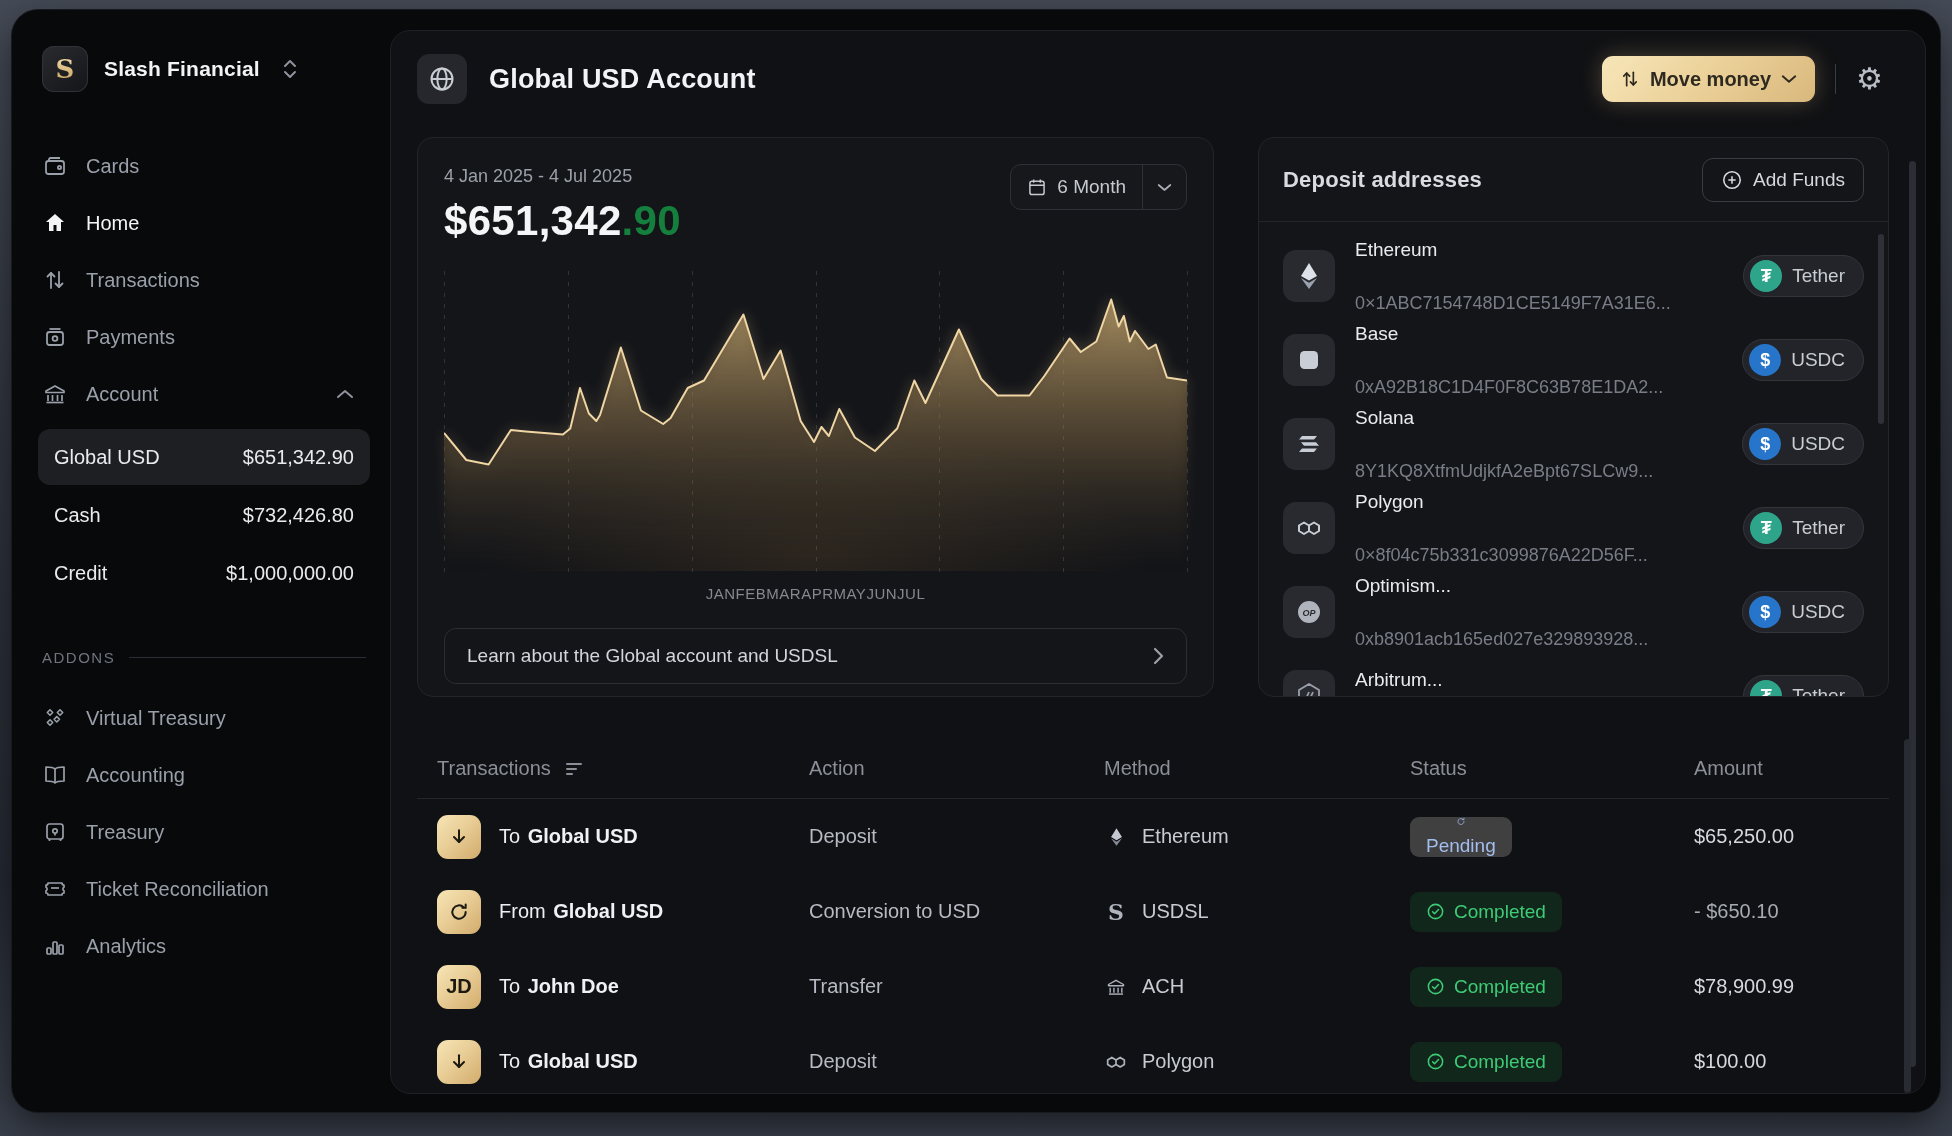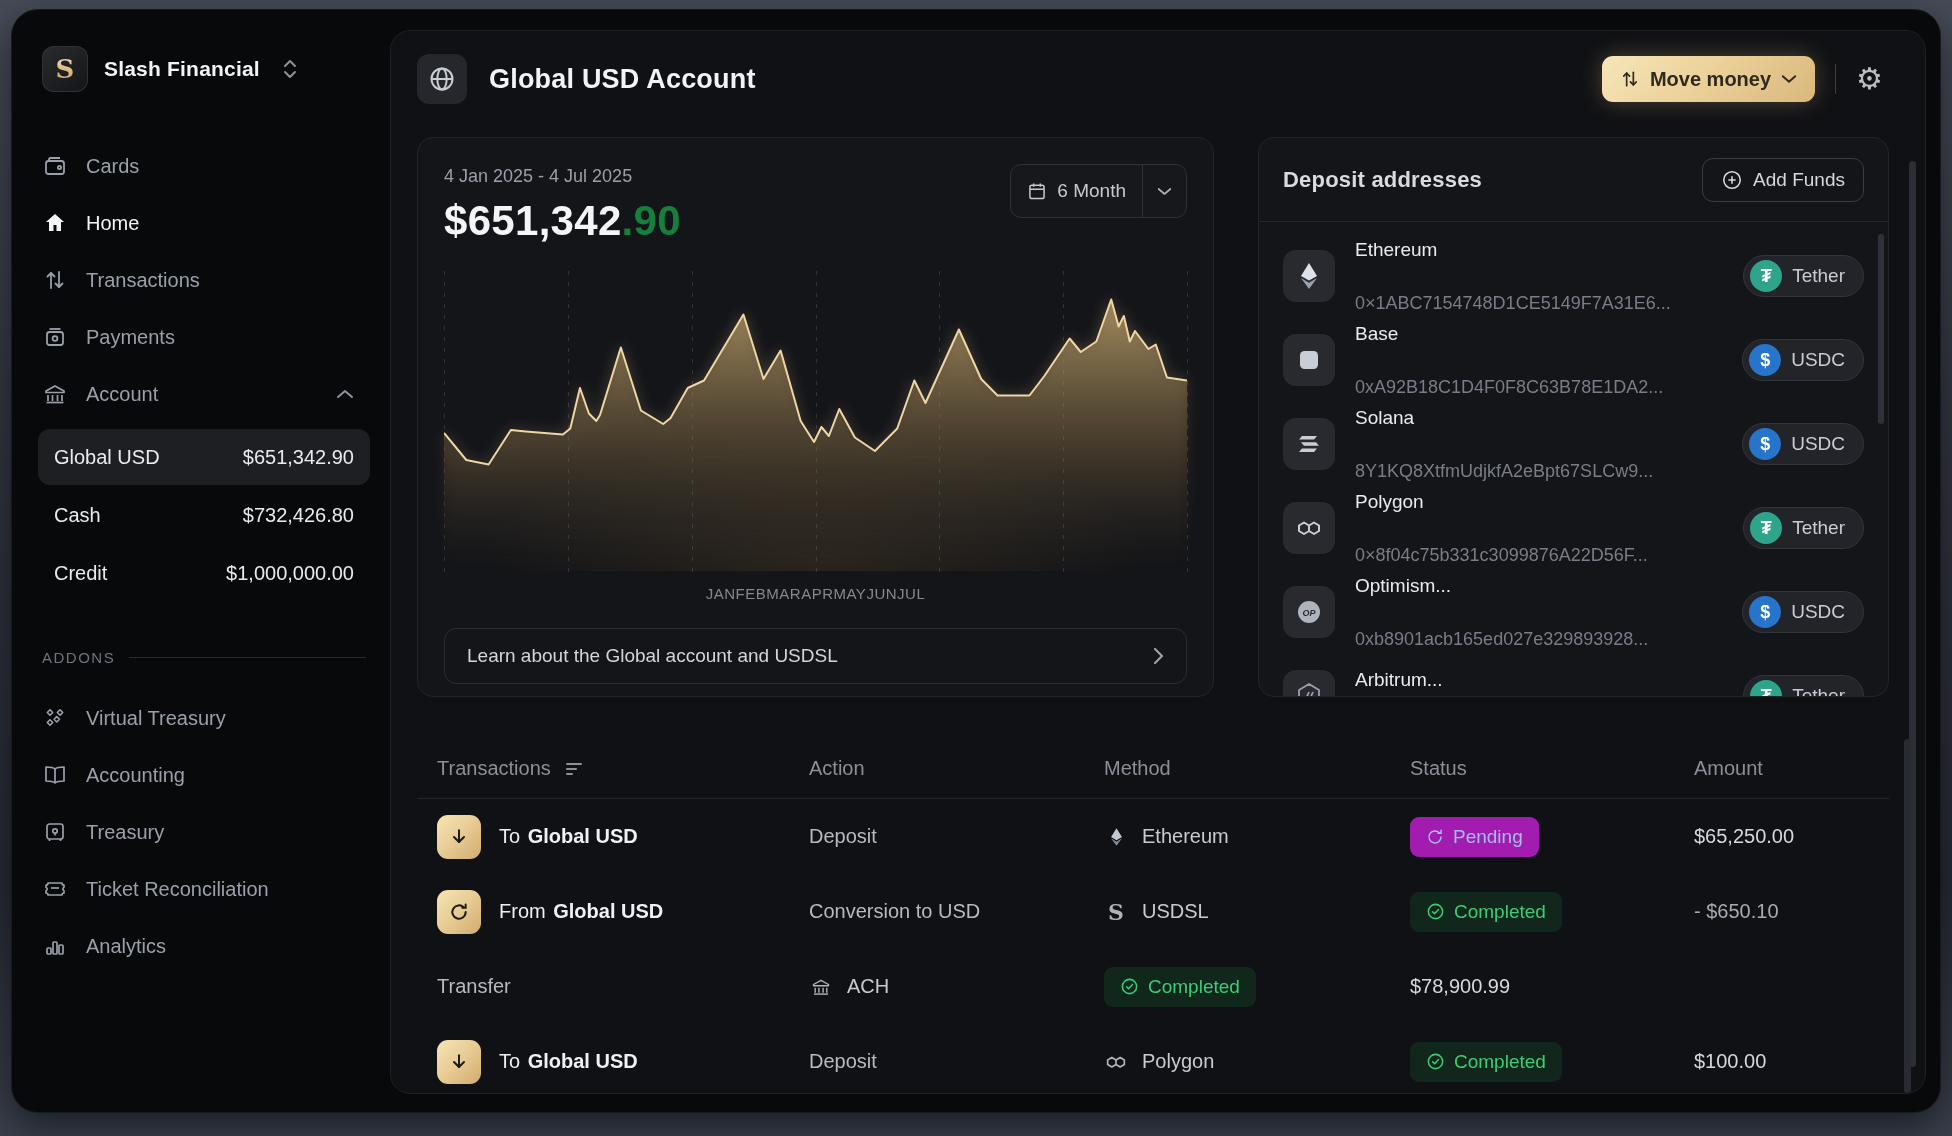--- a/index.html
+++ b/index.html
@@ -58,21 +58,21 @@
   .content { padding:10px 36px 0 26px; }
   .top-row { display:flex; gap:44px; }
 
   
   .chart-card { width:797px; flex:0 0 797px; height:560px; background:#141519;
     border:1px solid #232529; border-radius:16px; padding:28px 26px 24px 26px; position:relative; }
   .chart-dates { font-size:18px; color:#9aa0a9; margin-bottom:10px; }
   .chart-balance { font-size:42px; font-weight:700; color:#f4f5f7; letter-spacing:.3px; }
   .chart-balance .cents { color:#15803d; }
   .period-btn { position:absolute; right:26px; top:26px; display:flex; align-items:center;
-    height:54px; border:1px solid #2e3137; border-radius:11px; background:#17181c;
+    height:46px; border:1px solid #2e3137; border-radius:11px; background:#17181c;
     color:#c5c9d0; font-size:19px; cursor:pointer; overflow:hidden; }
   .period-main { display:flex; align-items:center; gap:10px; padding:0 16px; }
   .period-caret { display:flex; align-items:center; justify-content:center; width:44px;
     align-self:stretch; border-left:1px solid #2e3137; color:#aab0b8; }
   .chart-zone { position:relative; height:300px; margin-top:26px; }
   .chart-zone svg.plot { position:absolute; inset:0; width:100%; height:100%;
     filter:drop-shadow(0 0 7px rgba(236,208,152,.35)); }
   .glowback { position:absolute; inset:0;
     background:radial-gradient(ellipse 60% 55% at 50% 95%, rgba(124,94,50,.22), transparent 75%); }
   .gridline { position:absolute; top:0; bottom:-8px; width:1px;
@@ -123,21 +123,21 @@
     display:flex; align-items:center; justify-content:center; color:#1d1a12;
     font-size:20px; font-weight:700; }
   .tx-prefix { color:#eceef1; }
   .tx-target { font-weight:600; margin-left:2px; }
   .action-cell { color:#b6bac2; }
   .method-cell { display:flex; align-items:center; gap:14px; color:#c7cbd2; }
   .method-cell .mic { width:24px; display:flex; justify-content:center; color:#aeb3bc; }
   .mic-s { font-family:"DejaVu Serif", serif; font-size:22px; font-weight:700; color:#aeb3bc; }
   .status-badge { display:inline-flex; align-items:center; gap:9px; height:40px;
     padding:0 16px; border-radius:9px; font-size:19px; width:max-content; }
-  .status-badge.pending { background:#a21caf; color:#a3bdef; }
+  .status-badge.pending { background:#404040; color:#a3bdef;flex-direction:column; }
   .status-badge.completed { background:#12271b; color:#3ecb75; }
   .amount-cell { color:#d5d8dd; }
   .amount-cell.neg { color:#a7abb3; }
   .table-scrollbar { position:absolute; right:-22px; top:0; bottom:10px; width:7px;
     border-radius:4px; background:#282b31; }
 
   svg { display:block; }
 </style>
 </head>
 <body>
@@ -568,20 +568,26 @@
             <svg width="19" height="19" viewBox="0 0 24 24" fill="none" stroke="currentColor" stroke-width="1.9" stroke-linecap="round" stroke-linejoin="round">
                 <circle cx="12" cy="12" r="9"></circle>
                 <polyline points="8.3,12.3 10.8,14.8 15.8,9.6"></polyline>
               </svg>
             <span>Completed</span>
           </span>
           <span class="amount-cell neg">- $650.10</span>
         </div>
 
         <div class="t-row">
+          <div class="tx-name">
+            <span class="tx-ic">
+                <span>JD</span>
+              </span>
+            <span><span class="tx-prefix">To</span> <span class="tx-target">John Doe</span></span>
+          </div>
           <span class="action-cell">Transfer</span>
           <div class="method-cell">
             <span class="mic">
               <svg width="20" height="20" viewBox="0 0 24 24" fill="none" stroke="currentColor" stroke-width="1.7" stroke-linejoin="round">
                   <path d="M3 9l9-5 9 5v1.5H3z"></path>
                   <path d="M5 13v6M9.5 13v6M14.5 13v6M19 13v6"></path>
                   <path d="M3.5 20.5h17"></path>
                 </svg>
             </span>
             <span>ACH</span>

